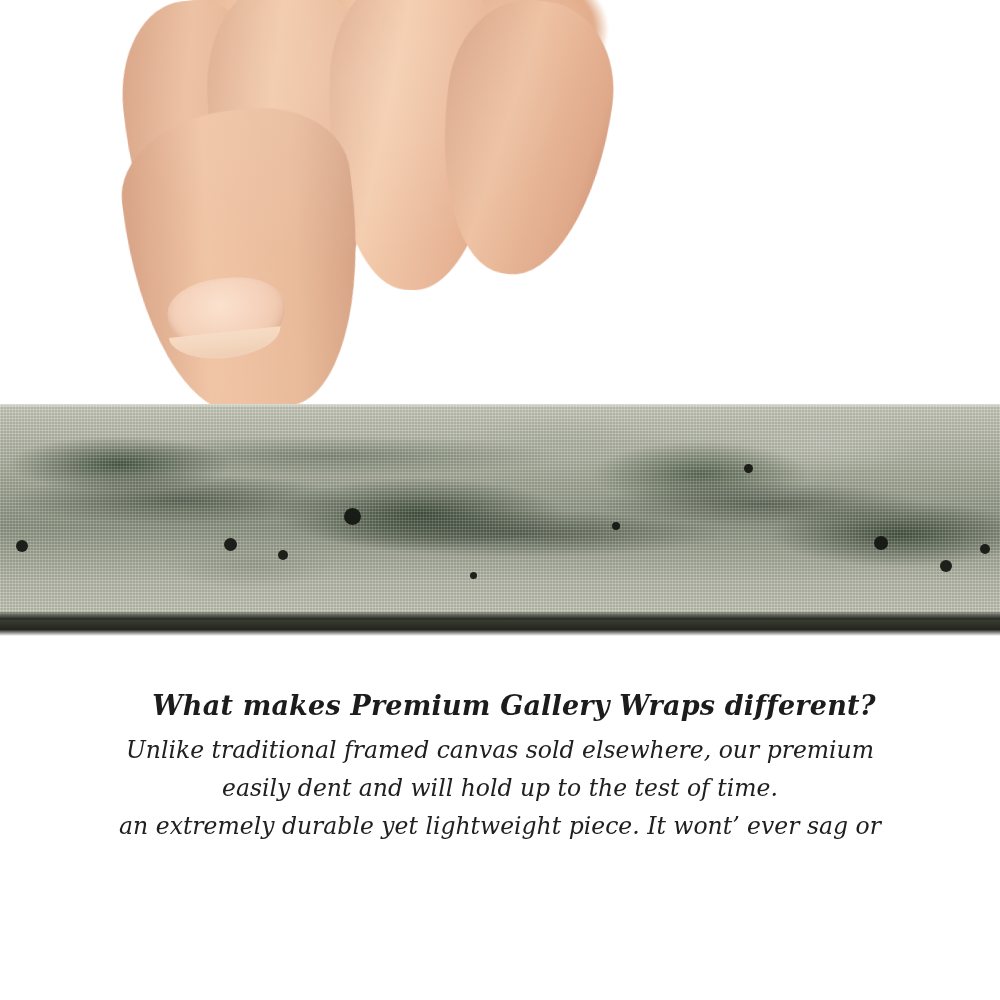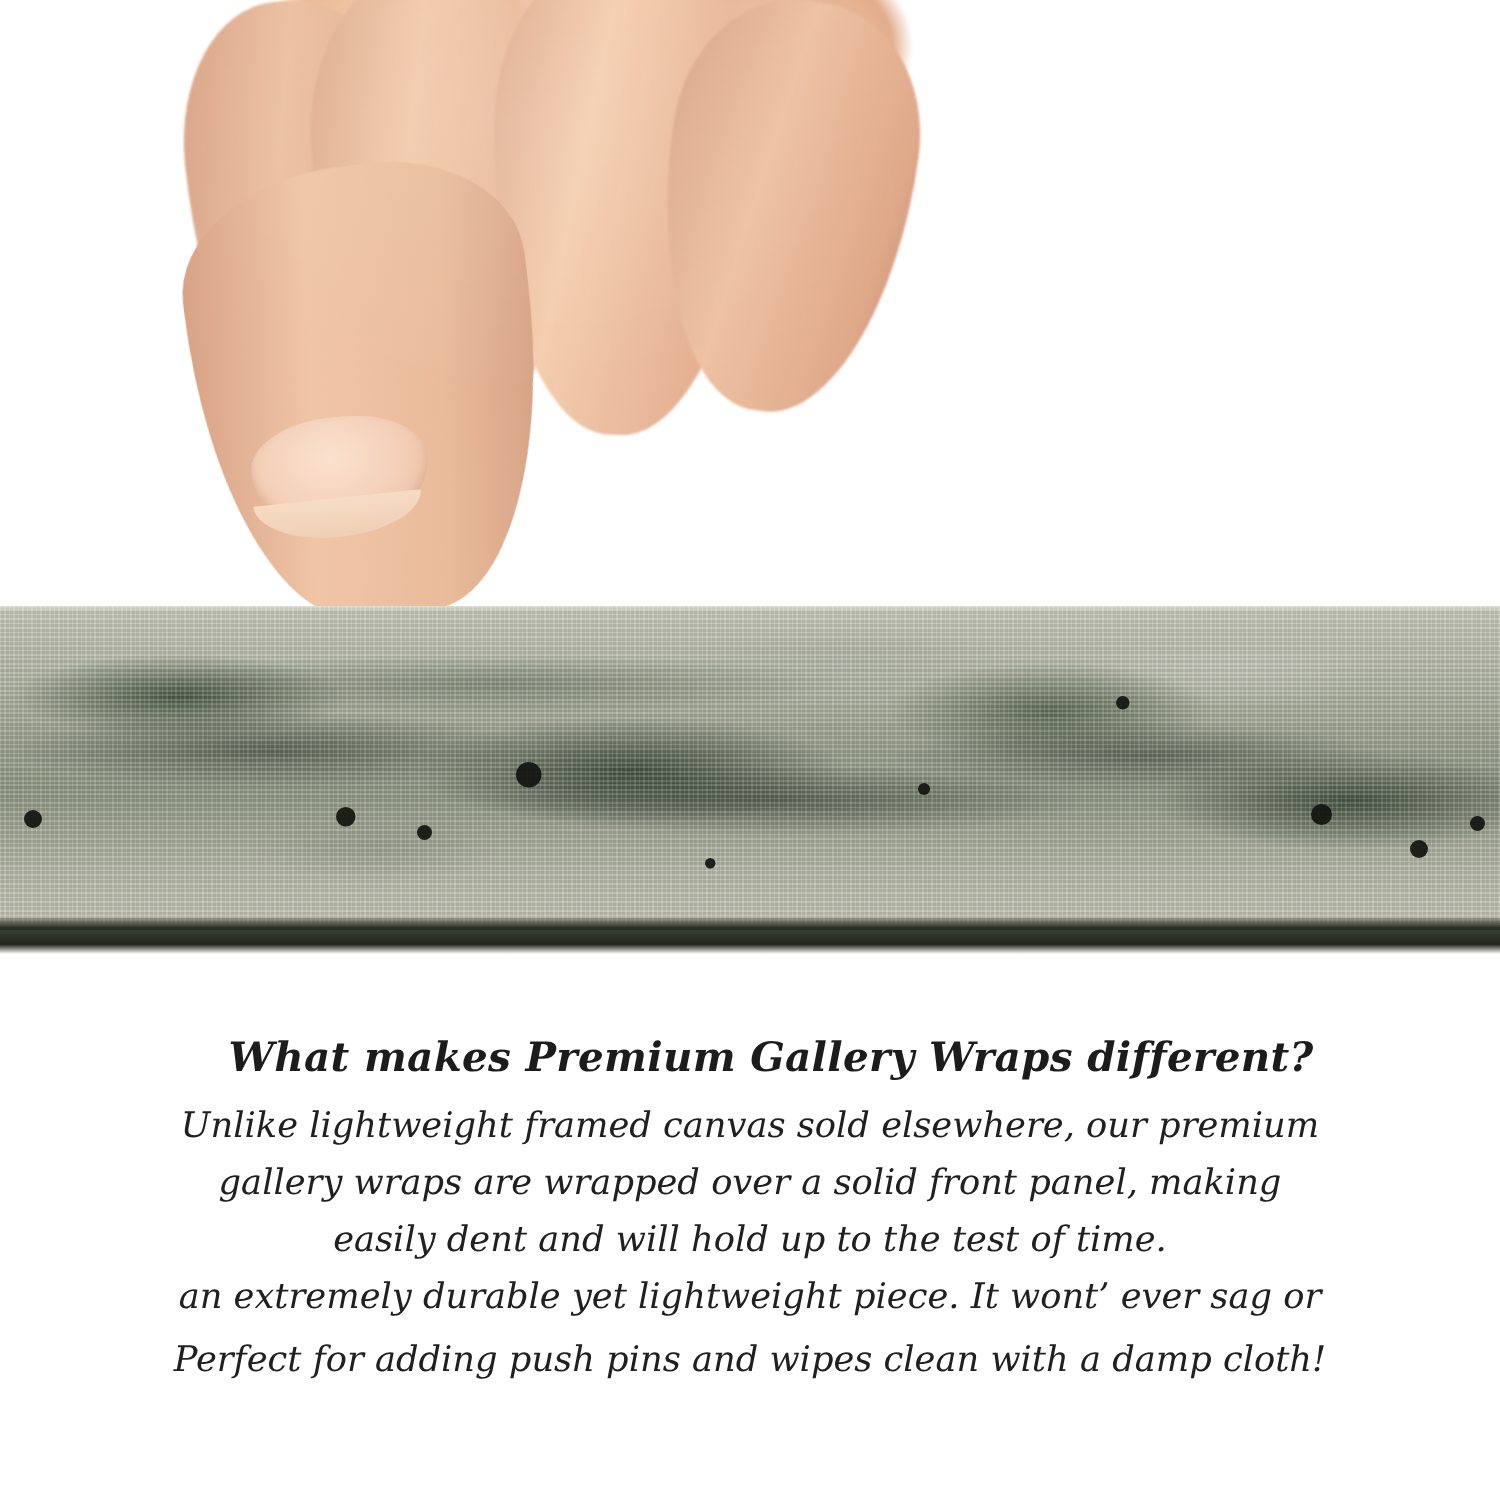--- a/index.html
+++ b/index.html
@@ -252,20 +252,18 @@
 
       <div class="strip-top-line"></div>
       <div class="strip-bottom-shadow"></div>
     </div>
 
     <div class="strip-edge-dark"></div>
   </div>
 
   <div class="caption">
     <div class="headline">What makes Premium Gallery Wraps different?</div>
-    <div class="body-line">Unlike lightweight framed canvas sold elsewhere, our premium</div>
-    <div class="body-line">gallery wraps are wrapped over a solid front panel, making</div>
+    <div class="body-line">Unlike traditional framed canvas sold elsewhere, our premium</div>
     <div class="body-line">easily dent and will hold up to the test of time.</div>
     <div class="body-line">an extremely durable yet lightweight piece. It wont’ ever sag or</div>
-    <div class="body-line last-line">Perfect for adding push pins and wipes clean with a damp cloth!</div>
   </div>
 
 </div>
 
 </body></html>

